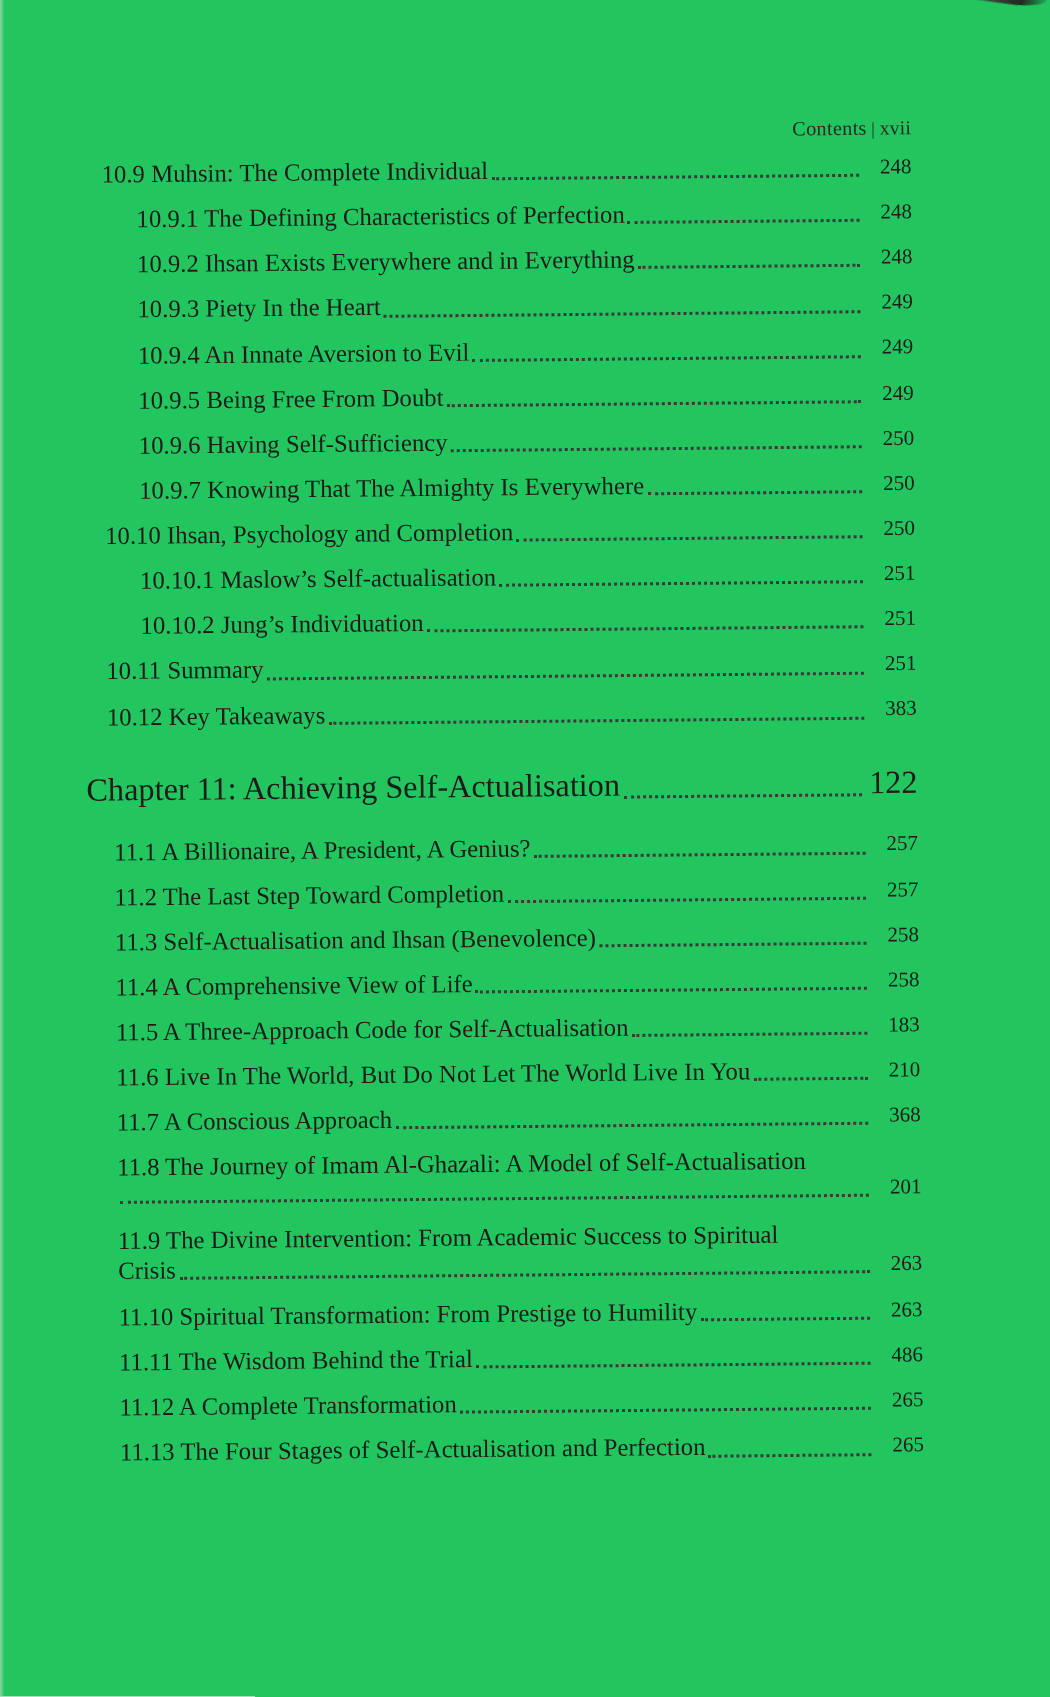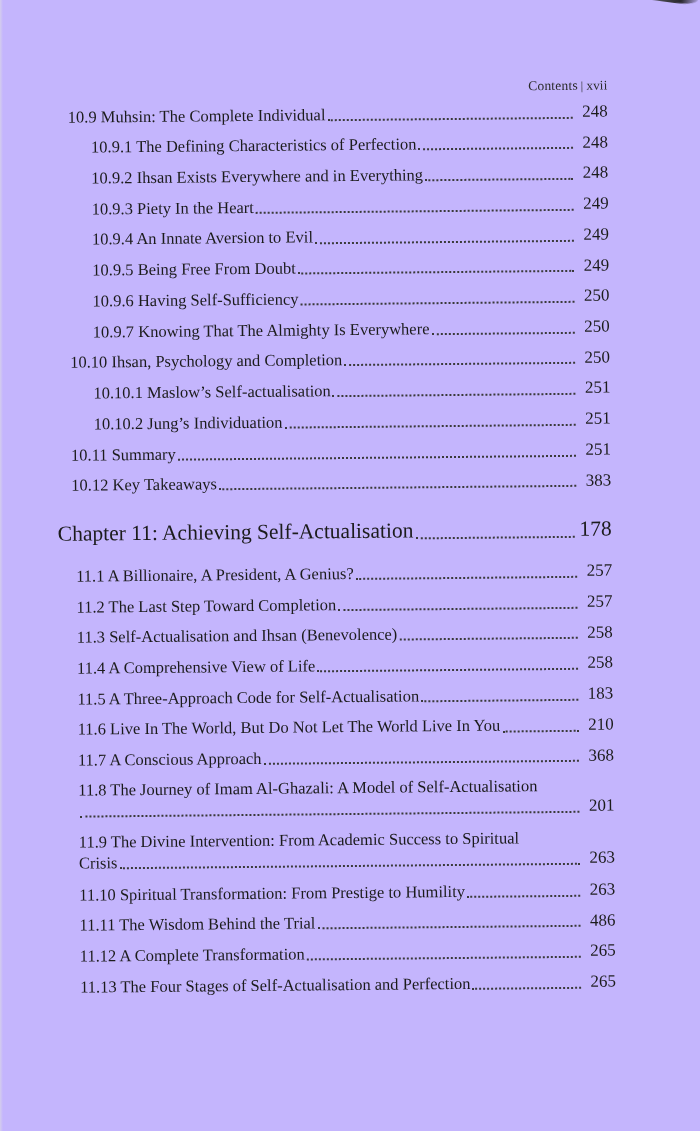--- a/index.html
+++ b/index.html
@@ -5,21 +5,21 @@
 <style>
   html, body {
     margin: 0;
     padding: 0;
     background: #ffffff;
   }
   .page {
     position: relative;
     width: 700px;
     height: 1131px;
-    background: #c4b5fd;
+    background: #22c55e;
     overflow: hidden;
     font-family: "Liberation Serif", "DejaVu Serif", serif;
     color: #1a1a1a;
     -webkit-font-smoothing: antialiased;
   }
 
   
   .scan-corner-mark {
     position: absolute;
     top: -9px;
@@ -93,21 +93,21 @@
   }
   .toc-dots {
     flex: 1 1 auto;
     min-width: 6px;
     margin: 0 2px 3px 2px;
     border-bottom: 2px dotted #3a3a3a;
     height: 0;
   }
   .toc-page {
     white-space: nowrap;
-    font-size: 17px;
+    font-size: 14px;
     color: #1c1c1c;
     padding-left: 3px;
     min-width: 30px;
     text-align: right;
   }
 
   
   .lvl-chapter { padding-left: 58px; }
   .lvl-2       { padding-left: 72px; }
   .lvl-3       { padding-left: 95px; }
@@ -223,21 +223,21 @@
           <span class="toc-page">251</span>
         </div>
         <div class="toc-entry lvl-2">
           <span class="toc-title">10.12 Key Takeaways</span>
           <span class="toc-dots"></span>
           <span class="toc-page">383</span>
         </div>
         <div class="toc-entry lvl-chapter chapter">
           <span class="toc-title">Chapter 11: Achieving Self-Actualisation</span>
           <span class="toc-dots"></span>
-          <span class="toc-page">178</span>
+          <span class="toc-page">122</span>
         </div>
         <div class="toc-entry lvl-sub">
           <span class="toc-title">11.1 A Billionaire, A President, A Genius?</span>
           <span class="toc-dots"></span>
           <span class="toc-page">257</span>
         </div>
         <div class="toc-entry lvl-sub">
           <span class="toc-title">11.2 The Last Step Toward Completion</span>
           <span class="toc-dots"></span>
           <span class="toc-page">257</span>

